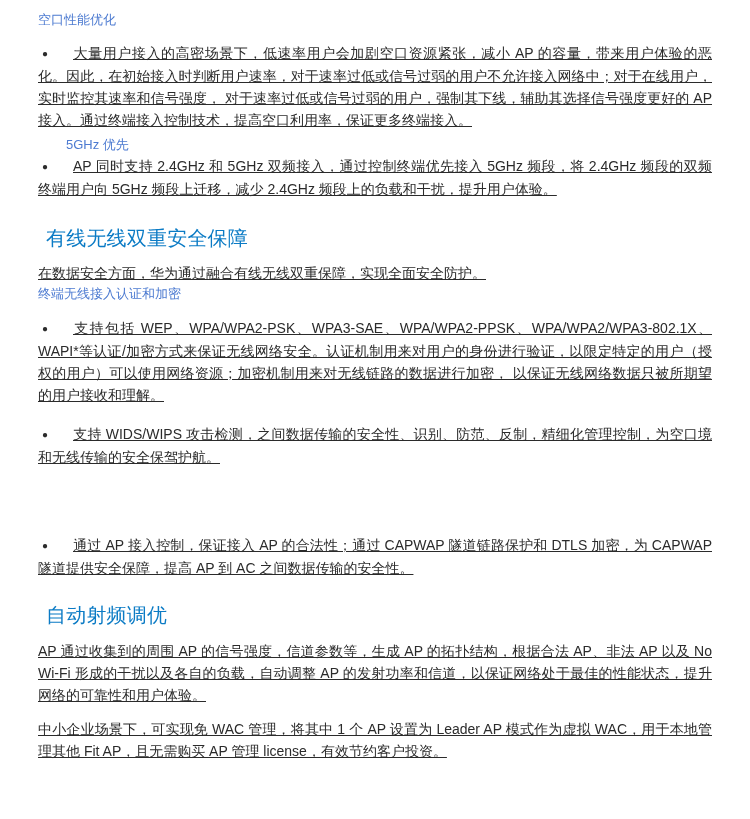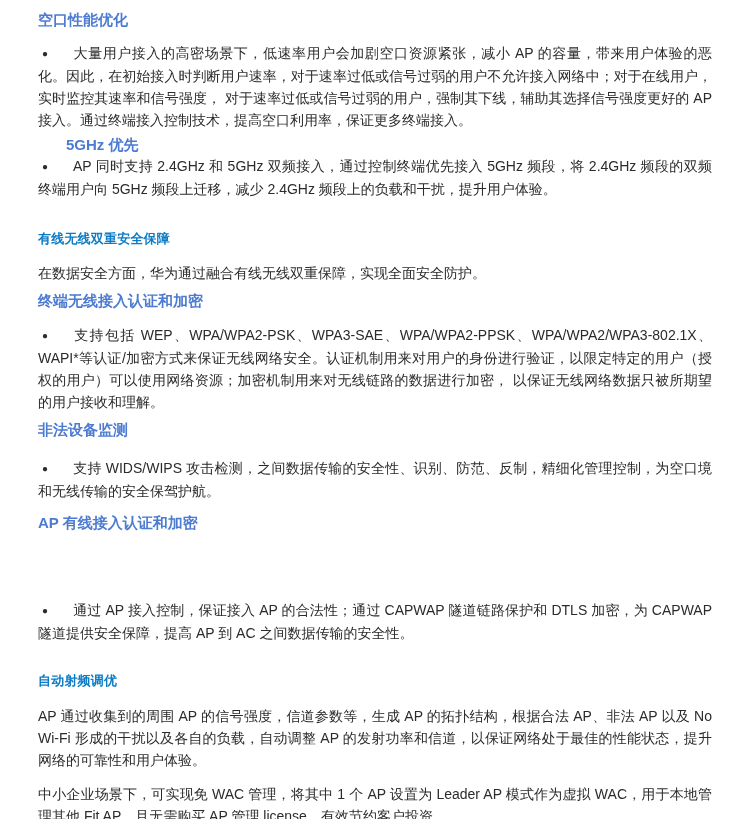--- a/index.html
+++ b/index.html
@@ -17,54 +17,55 @@
     font-family: "Liberation Sans", "DejaVu Sans", sans-serif;
   }
   .page {
     width: 750px;
     min-height: 819px;
     padding: 10px 38px 10px 38px;
   }
   
   .linkh {
     color: var(--link-blue);
-    font-size: 15px;
+    font-size: 13px;
     line-height: 20px;
-    font-weight: 700;
+    font-weight: 400;
     margin: 0;
     cursor: pointer;
   }
   
   .h2 {
     color: var(--heading-blue);
-    font-size: 13px;
+    font-size: 20px;
     line-height: 25px;
-    font-weight: 700;
-    margin: 0;
+    font-weight: 400;
+    margin: 8px;
     letter-spacing: 0.2px;
   }
   
   .body {
     color: var(--body-text);
     font-size: 14px;
     line-height: 22px;
     margin: 0;
     text-align: justify;
+    text-decoration: underline;
   }
   
   .blt {
     display: inline-block;
     width: 35px;
     padding-left: 4px;
     font-size: 10px;
     vertical-align: 1px;
   }
   
   .mt4  { margin-top: 4px; margin-left: 28px; }
-  .mt7  { margin-top: 7px; }
+  .mt7  { }
   .mt8  { margin-top: 0; }
   .mt11 { margin-top: 11px; }
   .mt12 { margin-top: 12px; }
   .mt13 { margin-top: 13px; }
   .mt17 { margin-top: 17px; }
   .mt22 { margin-top: 22px; }
   .mt24 { margin-top: 24px; }
   .mt26 { margin-top: 26px; }
   .mt42 { margin-top: 66px; }
 </style>
@@ -82,25 +83,23 @@
   <p class="body mt8"><span class="blt">●</span><span>AP 同时支持 2.4GHz 和 5GHz 双频接入，通过控制终端优先接入 5GHz 频段，将 2.4GHz 频段的双频终端用户向 5GHz 频段上迁移，减少 2.4GHz 频段上的负载和干扰，提升用户体验。</span></p>
 
   <h2 class="h2 mt26">有线无线双重安全保障</h2>
 
   <p class="body mt11">在数据安全方面，华为通过融合有线无线双重保障，实现全面安全防护。</p>
 
   <h4 class="linkh mt7">终端无线接入认证和加密</h4>
 
   <p class="body mt13"><span class="blt">●</span><span>支持包括 WEP、WPA/WPA2-PSK、WPA3-SAE、WPA/WPA2-PPSK、WPA/WPA2/WPA3-802.1X、WAPI*等认证/加密方式来保证无线网络安全。认证机制用来对用户的身份进行验证，以限定特定的用户（授权的用户）可以使用网络资源；加密机制用来对无线链路的数据进行加密， 以保证无线网络数据只被所期望的用户接收和理解。</span></p>
 
-  <h4 class="linkh mt7">非法设备监测</h4>
 
   <p class="body mt17"><span class="blt">●</span><span>支持 WIDS/WIPS 攻击检测，之间数据传输的安全性、识别、防范、反制，精细化管理控制，为空口境和无线传输的安全保驾护航。</span></p>
 
-  <h4 class="linkh mt11">AP 有线接入认证和加密</h4>
 
   <p class="body mt42"><span class="blt">●</span><span>通过 AP 接入控制，保证接入 AP 的合法性；通过 CAPWAP 隧道链路保护和 DTLS 加密，为 CAPWAP 隧道提供安全保障，提高 AP 到 AC 之间数据传输的安全性。</span></p>
 
   <h2 class="h2 mt24">自动射频调优</h2>
 
   <p class="body mt12">AP 通过收集到的周围 AP 的信号强度，信道参数等，生成 AP 的拓扑结构，根据合法 AP、非法 AP 以及 No Wi-Fi 形成的干扰以及各自的负载，自动调整 AP 的发射功率和信道，以保证网络处于最佳的性能状态，提升网络的可靠性和用户体验。</p>
 
 
   <p class="body mt12">中小企业场景下，可实现免 WAC 管理，将其中 1 个 AP 设置为 Leader AP 模式作为虚拟 WAC，用于本地管理其他 Fit AP，且无需购买 AP 管理 license，有效节约客户投资。</p>
 

